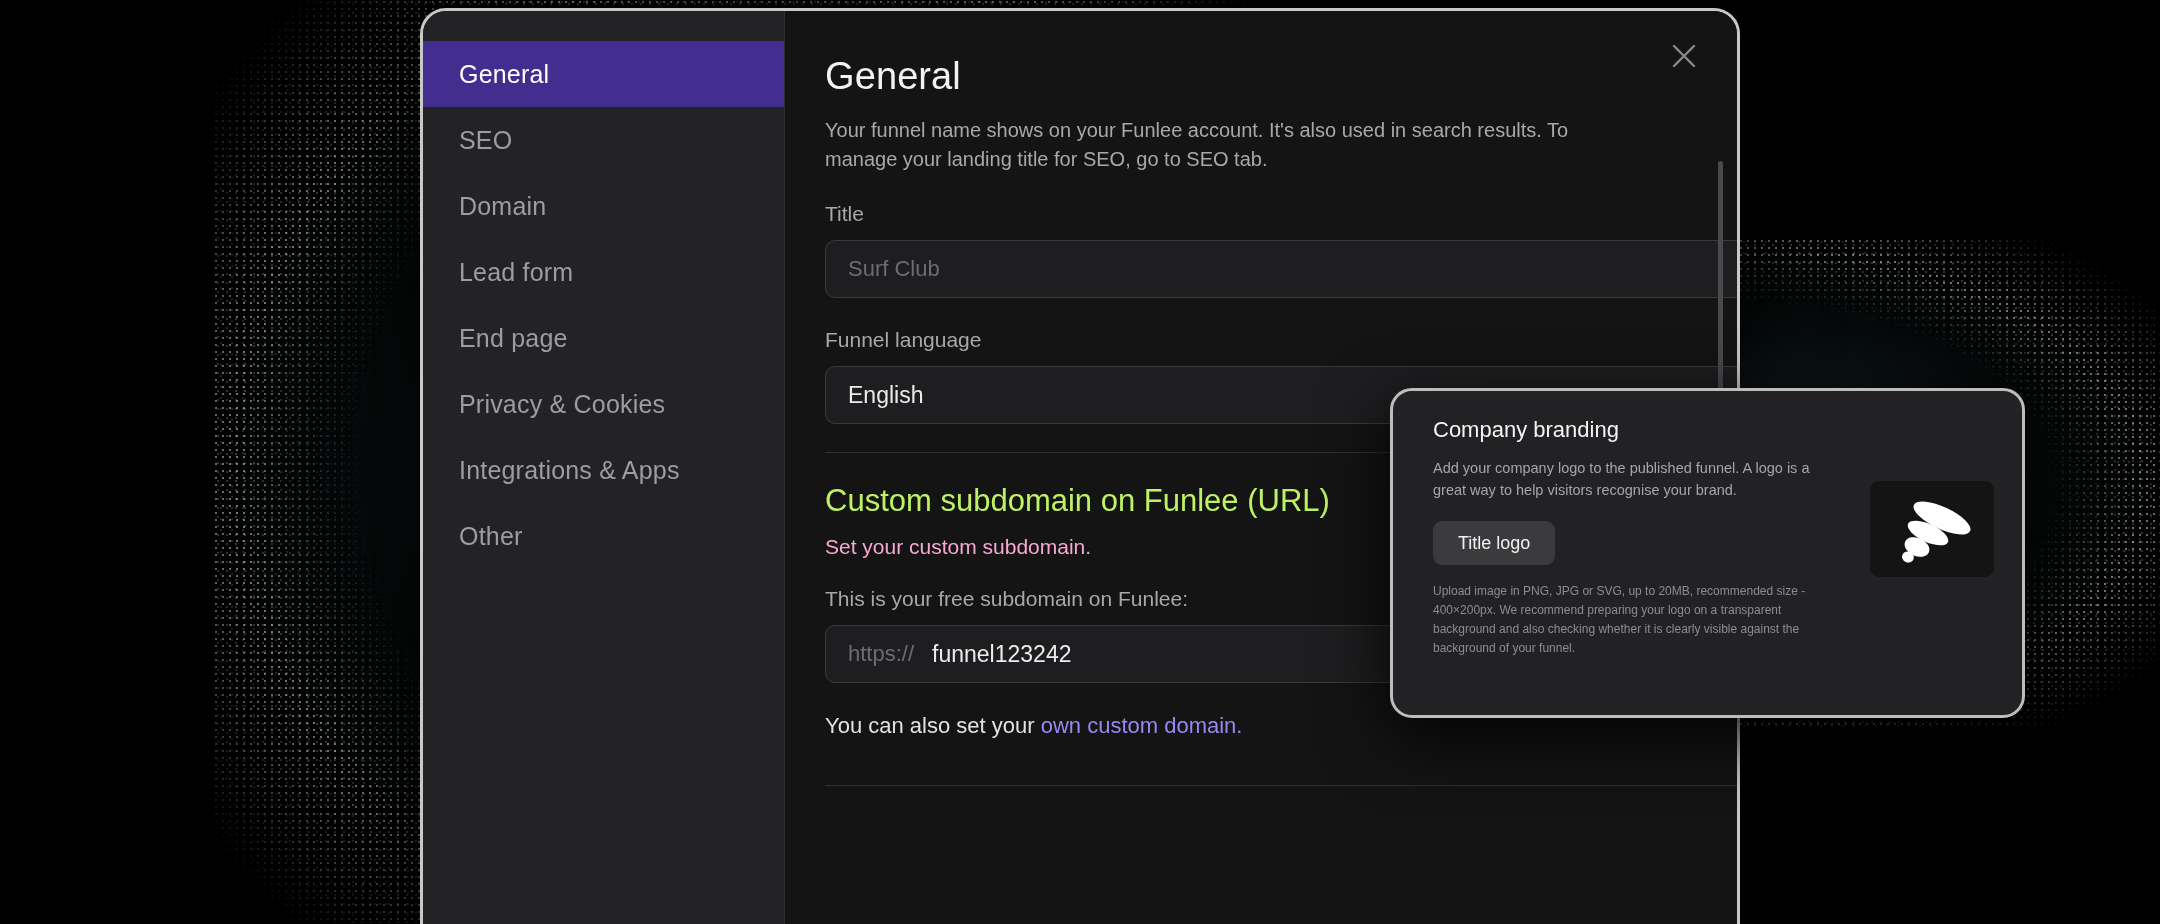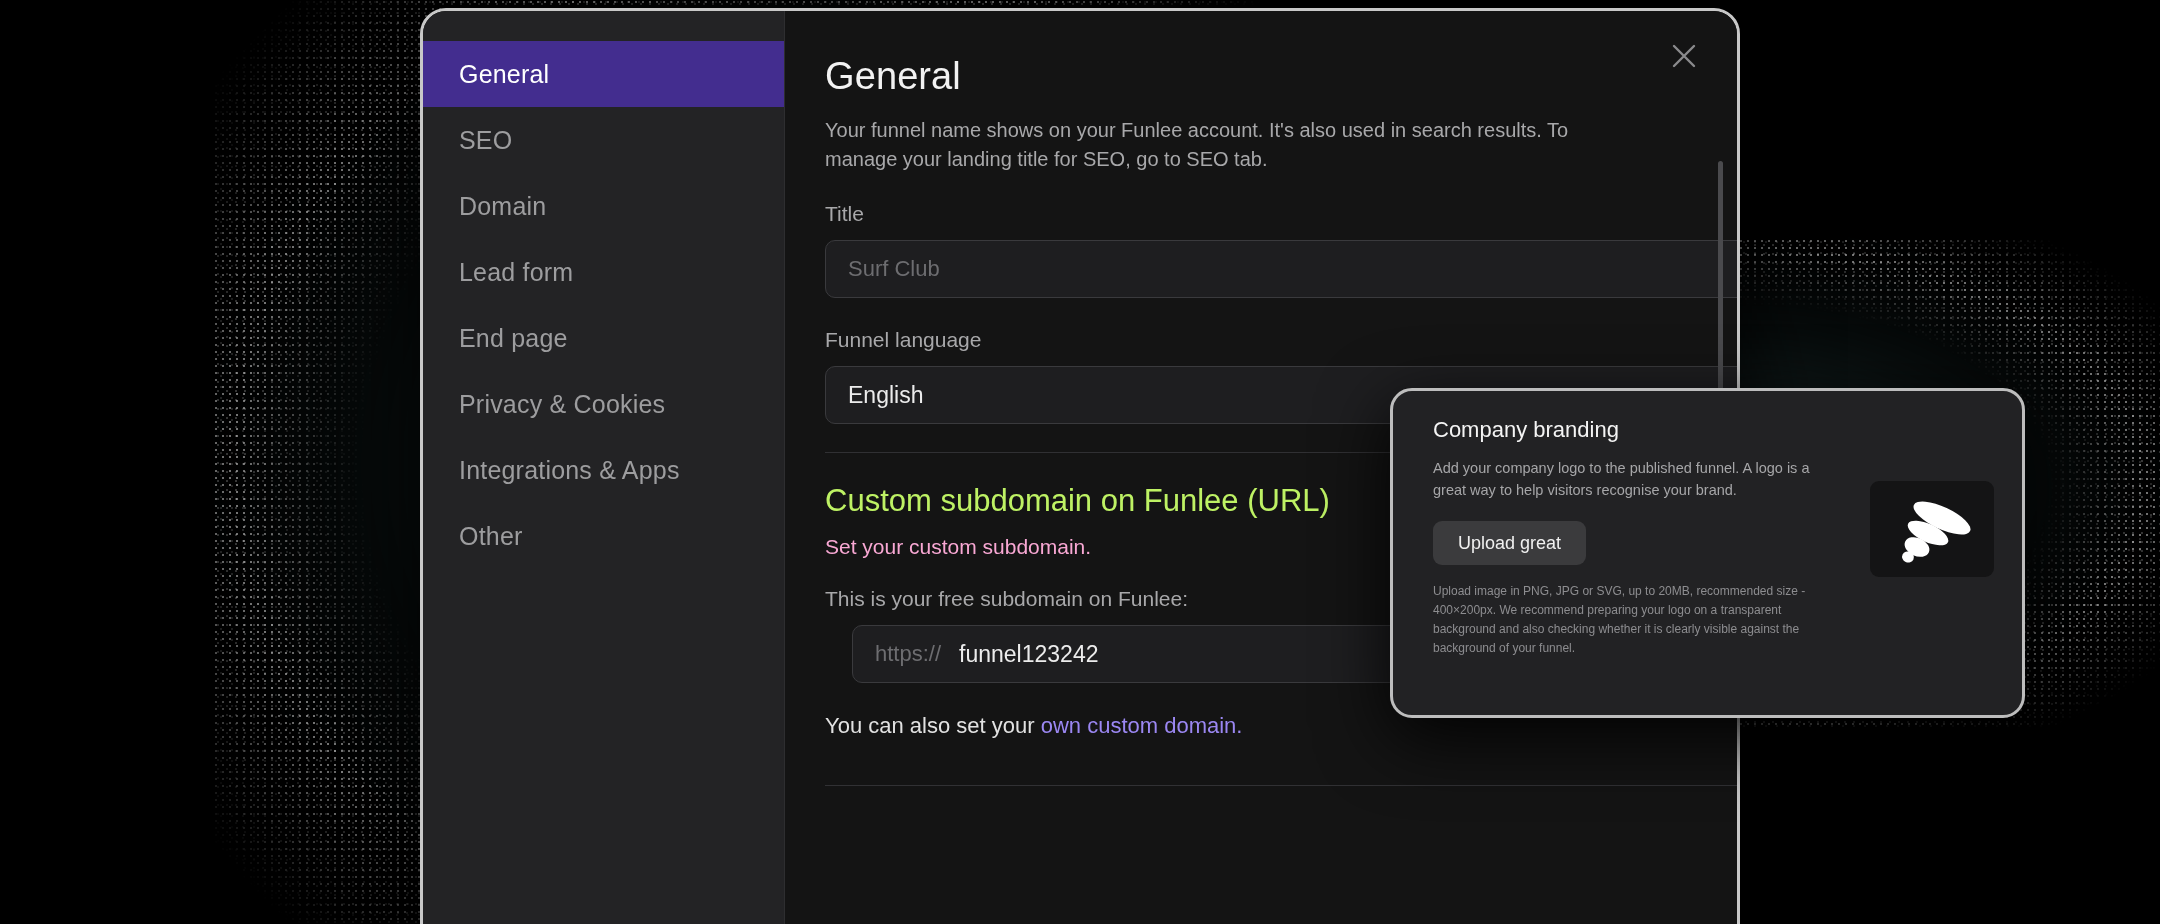--- a/index.html
+++ b/index.html
@@ -183,21 +183,20 @@
     width: 1020px;
     height: 58px;
     background: #1e1e20;
     border: 1px solid #3a3a3d;
     border-radius: 10px;
     display: flex;
     align-items: center;
     padding: 0 22px;
     margin-bottom: 30px;
     cursor: text;
-    margin-left: 27px;
   }
   .url-box .scheme { font-size: 22px; color: #6d6d70; margin-right: 18px; }
   .url-box .host   { font-size: 23px; color: #ececec; }
 
   .foot-line { font-size: 22px; color: #e2e2e2; }
   .link { color: #9b87f2; cursor: pointer; }
 
   .divider-bottom {
     width: 1035px;
     height: 1px;
@@ -355,21 +354,21 @@
 
       <div class="divider-bottom"></div>
 
       <div id="content-scrollbar"></div>
     </main>
   </div>
 
   <section id="branding-card">
     <h3 class="card-title">Company branding</h3>
     <p class="card-desc">Add your company logo to the published funnel. A logo is a great way to help visitors recognise your brand.</p>
-    <button id="upload-logo-btn">Upload great</button>
+    <button id="upload-logo-btn">Title logo</button>
     <p class="card-hint">Upload image in PNG, JPG or SVG, up to 20MB, recommended size - 400×200px. We recommend preparing your logo on a transparent background and also checking whether it is clearly visible against the background of your funnel.</p>
 
     <div id="logo-preview">
       <svg width="124" height="96" viewBox="0 0 124 96" aria-hidden="true">
         <g fill="#ffffff">
           <ellipse cx="72" cy="37" rx="31" ry="11" transform="rotate(25 72 37)"></ellipse>
           <ellipse cx="58" cy="52" rx="22" ry="9" transform="rotate(25 58 52)"></ellipse>
           <ellipse cx="47" cy="66" rx="13" ry="9" transform="rotate(25 47 66)"></ellipse>
           <ellipse cx="38" cy="76" rx="6" ry="5.5" transform="rotate(25 38 76)"></ellipse>
         </g>

